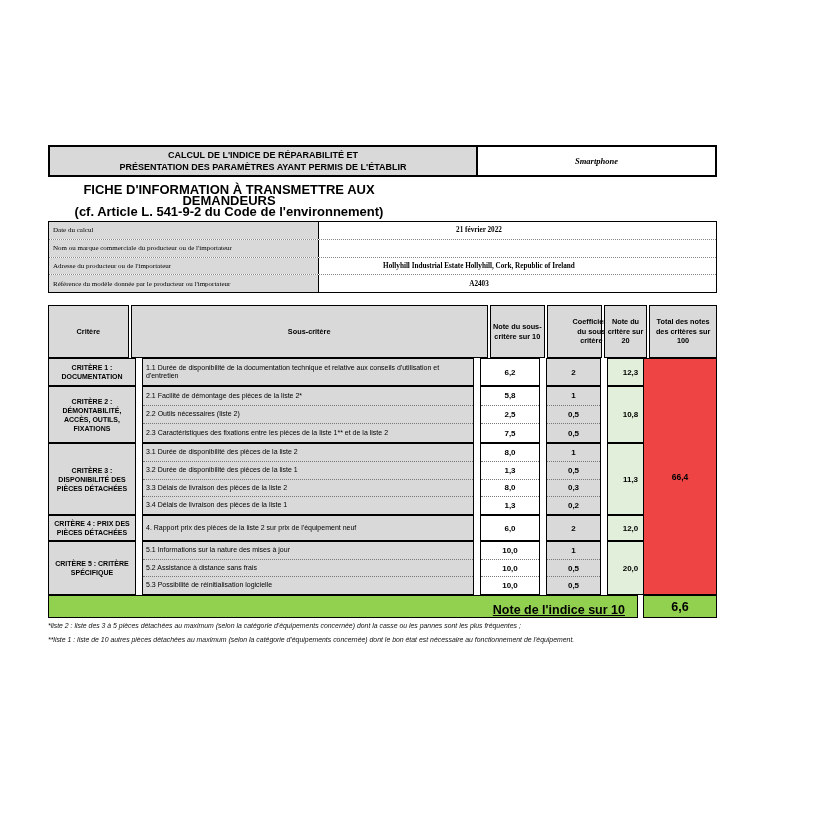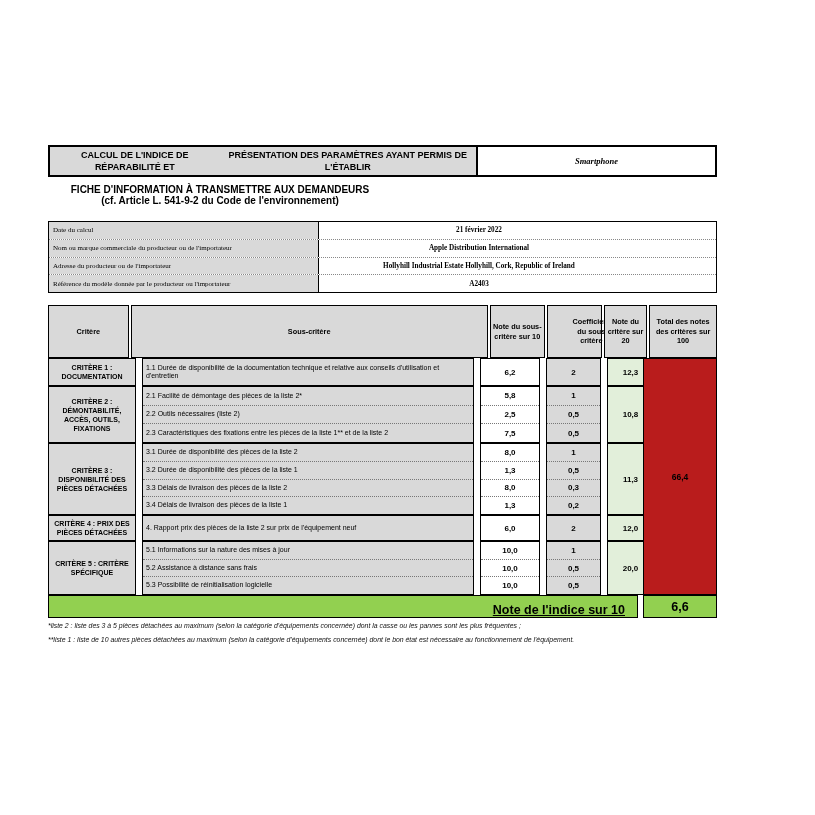--- a/index.html
+++ b/index.html
@@ -7,32 +7,32 @@
   body {
     width:815px; height:815px; position:relative;
     font-family:"Liberation Sans", sans-serif; color:#000;
   }
   .abs { position:absolute; }
 
   
   .title-box {
     left:48px; top:145px; width:430px; height:32px;
     background:#D9D9D9; border:2px solid #000;
-    display:flex; flex-direction:row; align-items:center; justify-content:center;
+    display:flex; flex-direction:column; align-items:center; justify-content:center;
     font-weight:bold; font-size:9px; line-height:12px; text-align:center;
   }
   .product-box {
     left:476px; top:145px; width:241px; height:32px;
     background:#fff; border:2px solid #000;
     display:flex; align-items:center; justify-content:center;
     font-weight:bold; font-style:italic; font-size:8.5px;font-family:Liberation Serif, serif;
   }
   .subtitle {
-    left:39px; top:184px; width:362px; text-align:center;
-    font-weight:bold; font-size:10px; line-height:11px;
+    left:48px; top:184px; width:362px; text-align:center;
+    font-weight:bold; font-size:13px; line-height:11px;
   }
 
   
   .info-table {
     left:48px; top:221px; width:669px; height:72px;
     border:1.5px solid #000; display:flex; flex-direction:column; background:#fff;font-family:Liberation Serif, serif;
   }
   .info-row { flex:1; display:flex; border-bottom:1px dotted #888; }
   .info-row:last-child { border-bottom:none; }
   .info-label {
@@ -69,21 +69,21 @@
     display:flex; align-items:center; justify-content:center;
     font-weight:bold; font-size:8px;
   }
   .sub { flex:1; border-bottom:1px dotted #777; display:flex; align-items:center; }
   .cstack .sub:last-child { border-bottom:none; }
   .c2 .sub { padding:0 3px; font-size:7px; line-height:8.5px; }
   .c3 .sub, .c4 .sub { justify-content:center; font-weight:bold; font-size:8px; }
 
   .total-col {
     position:absolute; left:595px; top:53px; width:74px; height:237px;
-    background:#b91c1c; border:1.5px solid #000;
+    background:#ef4444; border:1.5px solid #000;
     display:flex; align-items:center; justify-content:center;
     font-weight:bold; font-size:8.5px;
   }
   .final-row {
     width:590px; height:23px; background:#92D050; border:1.5px solid #000;
     display:flex; align-items:flex-end; justify-content:flex-end; padding-right:12px;
     font-weight:bold; font-size:12.5px;text-decoration:underline;
   }
   .final-score {
     position:absolute; left:595px; top:290px; width:74px; height:23px;
@@ -113,23 +113,20 @@
 
 <div class="abs info-table">
   <div class="info-row">
     <div class="info-label">Date du calcul</div>
     <div class="info-value">
         <span class="info-value-inner">21 février 2022</span>
       </div>
   </div>
   <div class="info-row">
     <div class="info-label">Nom ou marque commerciale du producteur ou de l'importateur</div>
-    <div class="info-value">
-        <span class="info-value-inner">Apple Distribution International</span>
-      </div>
   </div>
   <div class="info-row">
     <div class="info-label">Adresse du producteur ou de l'importateur</div>
     <div class="info-value">
         <span class="info-value-inner">Hollyhill Industrial Estate Hollyhill, Cork, Republic of Ireland</span>
       </div>
   </div>
   <div class="info-row">
     <div class="info-label">Référence du modèle donnée par le producteur ou l'importateur</div>
     <div class="info-value">

